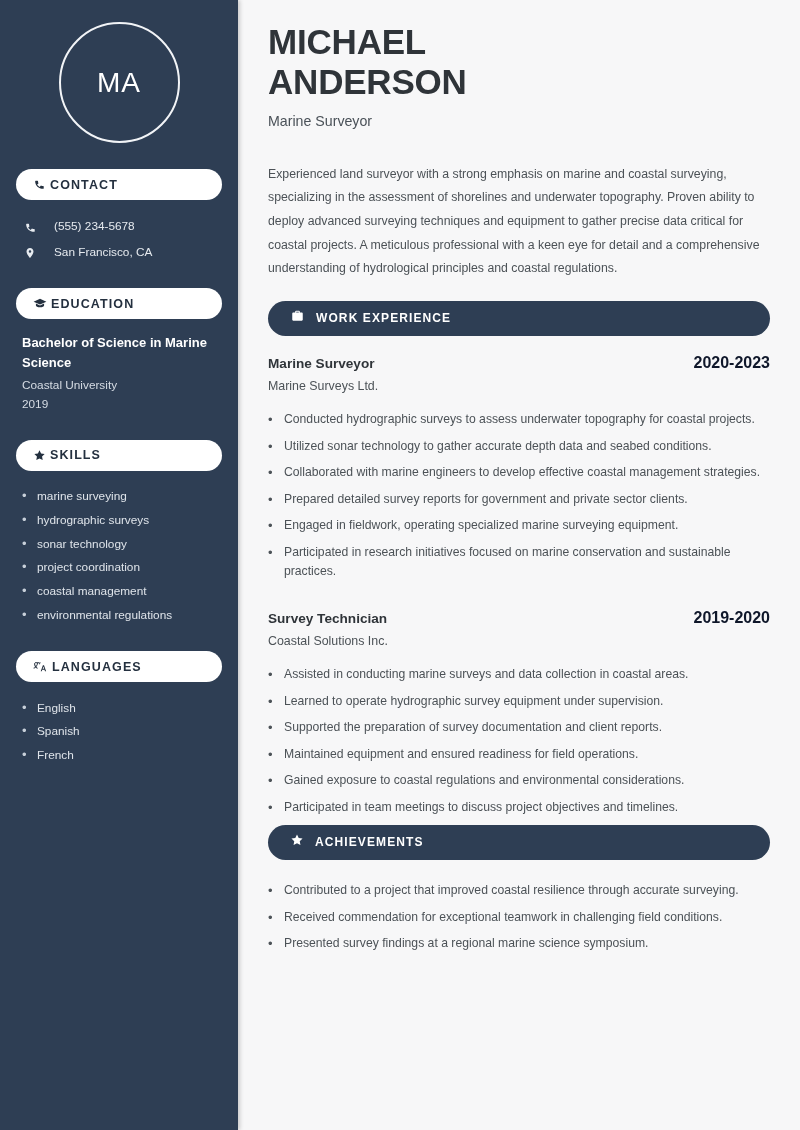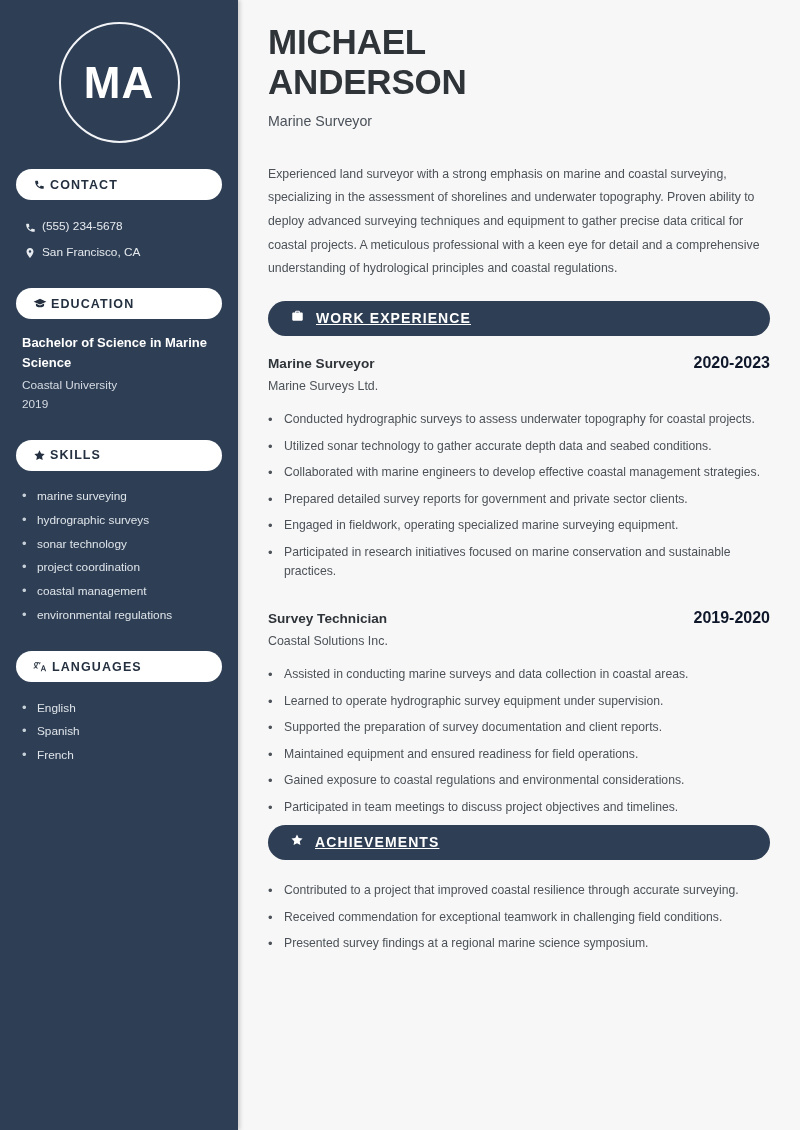--- a/index.html
+++ b/index.html
@@ -38,22 +38,22 @@
   }
   .avatar {
     width: 121px;
     height: 121px;
     border-radius: 50%;
     border: 2px solid #f2f4f7;
     display: flex;
     align-items: center;
     justify-content: center;
     color: #ffffff;
-    font-size: 44px;
-    font-weight: 700;
+    font-size: 28px;
+    font-weight: 400;
     letter-spacing: 1px;
     line-height: 1;
   }
 
   .pill {
     background: #ffffff;
     border-radius: 40px;
     height: 31px;
     display: flex;
     align-items: center;
@@ -66,21 +66,21 @@
     font-size: 12.5px;
     font-weight: bold;
     letter-spacing: 1.1px;
   }
   .pill svg { display: block; }
 
   .contact-list { margin-bottom: 22px; }
   .contact-row {
     display: flex;
     align-items: center;
-    gap: 4px;
+    gap: 16px;
     padding: 4px 0 4px 6px;
     min-height: 26px;
   }
   .contact-row .ci {
     width: 16px;
     display: flex;
     align-items: center;
     justify-content: center;
     flex: 0 0 16px;
   }
@@ -157,24 +157,23 @@
     border-radius: 40px;
     height: 35px;
     display: flex;
     align-items: center;
     gap: 11px;
     padding-left: 22px;
     margin-bottom: 18px;
   }
   .section-bar .bar-label {
     color: #ffffff;
-    font-size: 14px;
+    font-size: 12px;
     font-weight: bold;
     letter-spacing: 1.1px;
-    text-decoration: underline;
   }
 
   .job { margin-bottom: 4px; }
   .job-head {
     display: flex;
     justify-content: space-between;
     align-items: baseline;
     gap: 12px;
   }
   .job-role {

